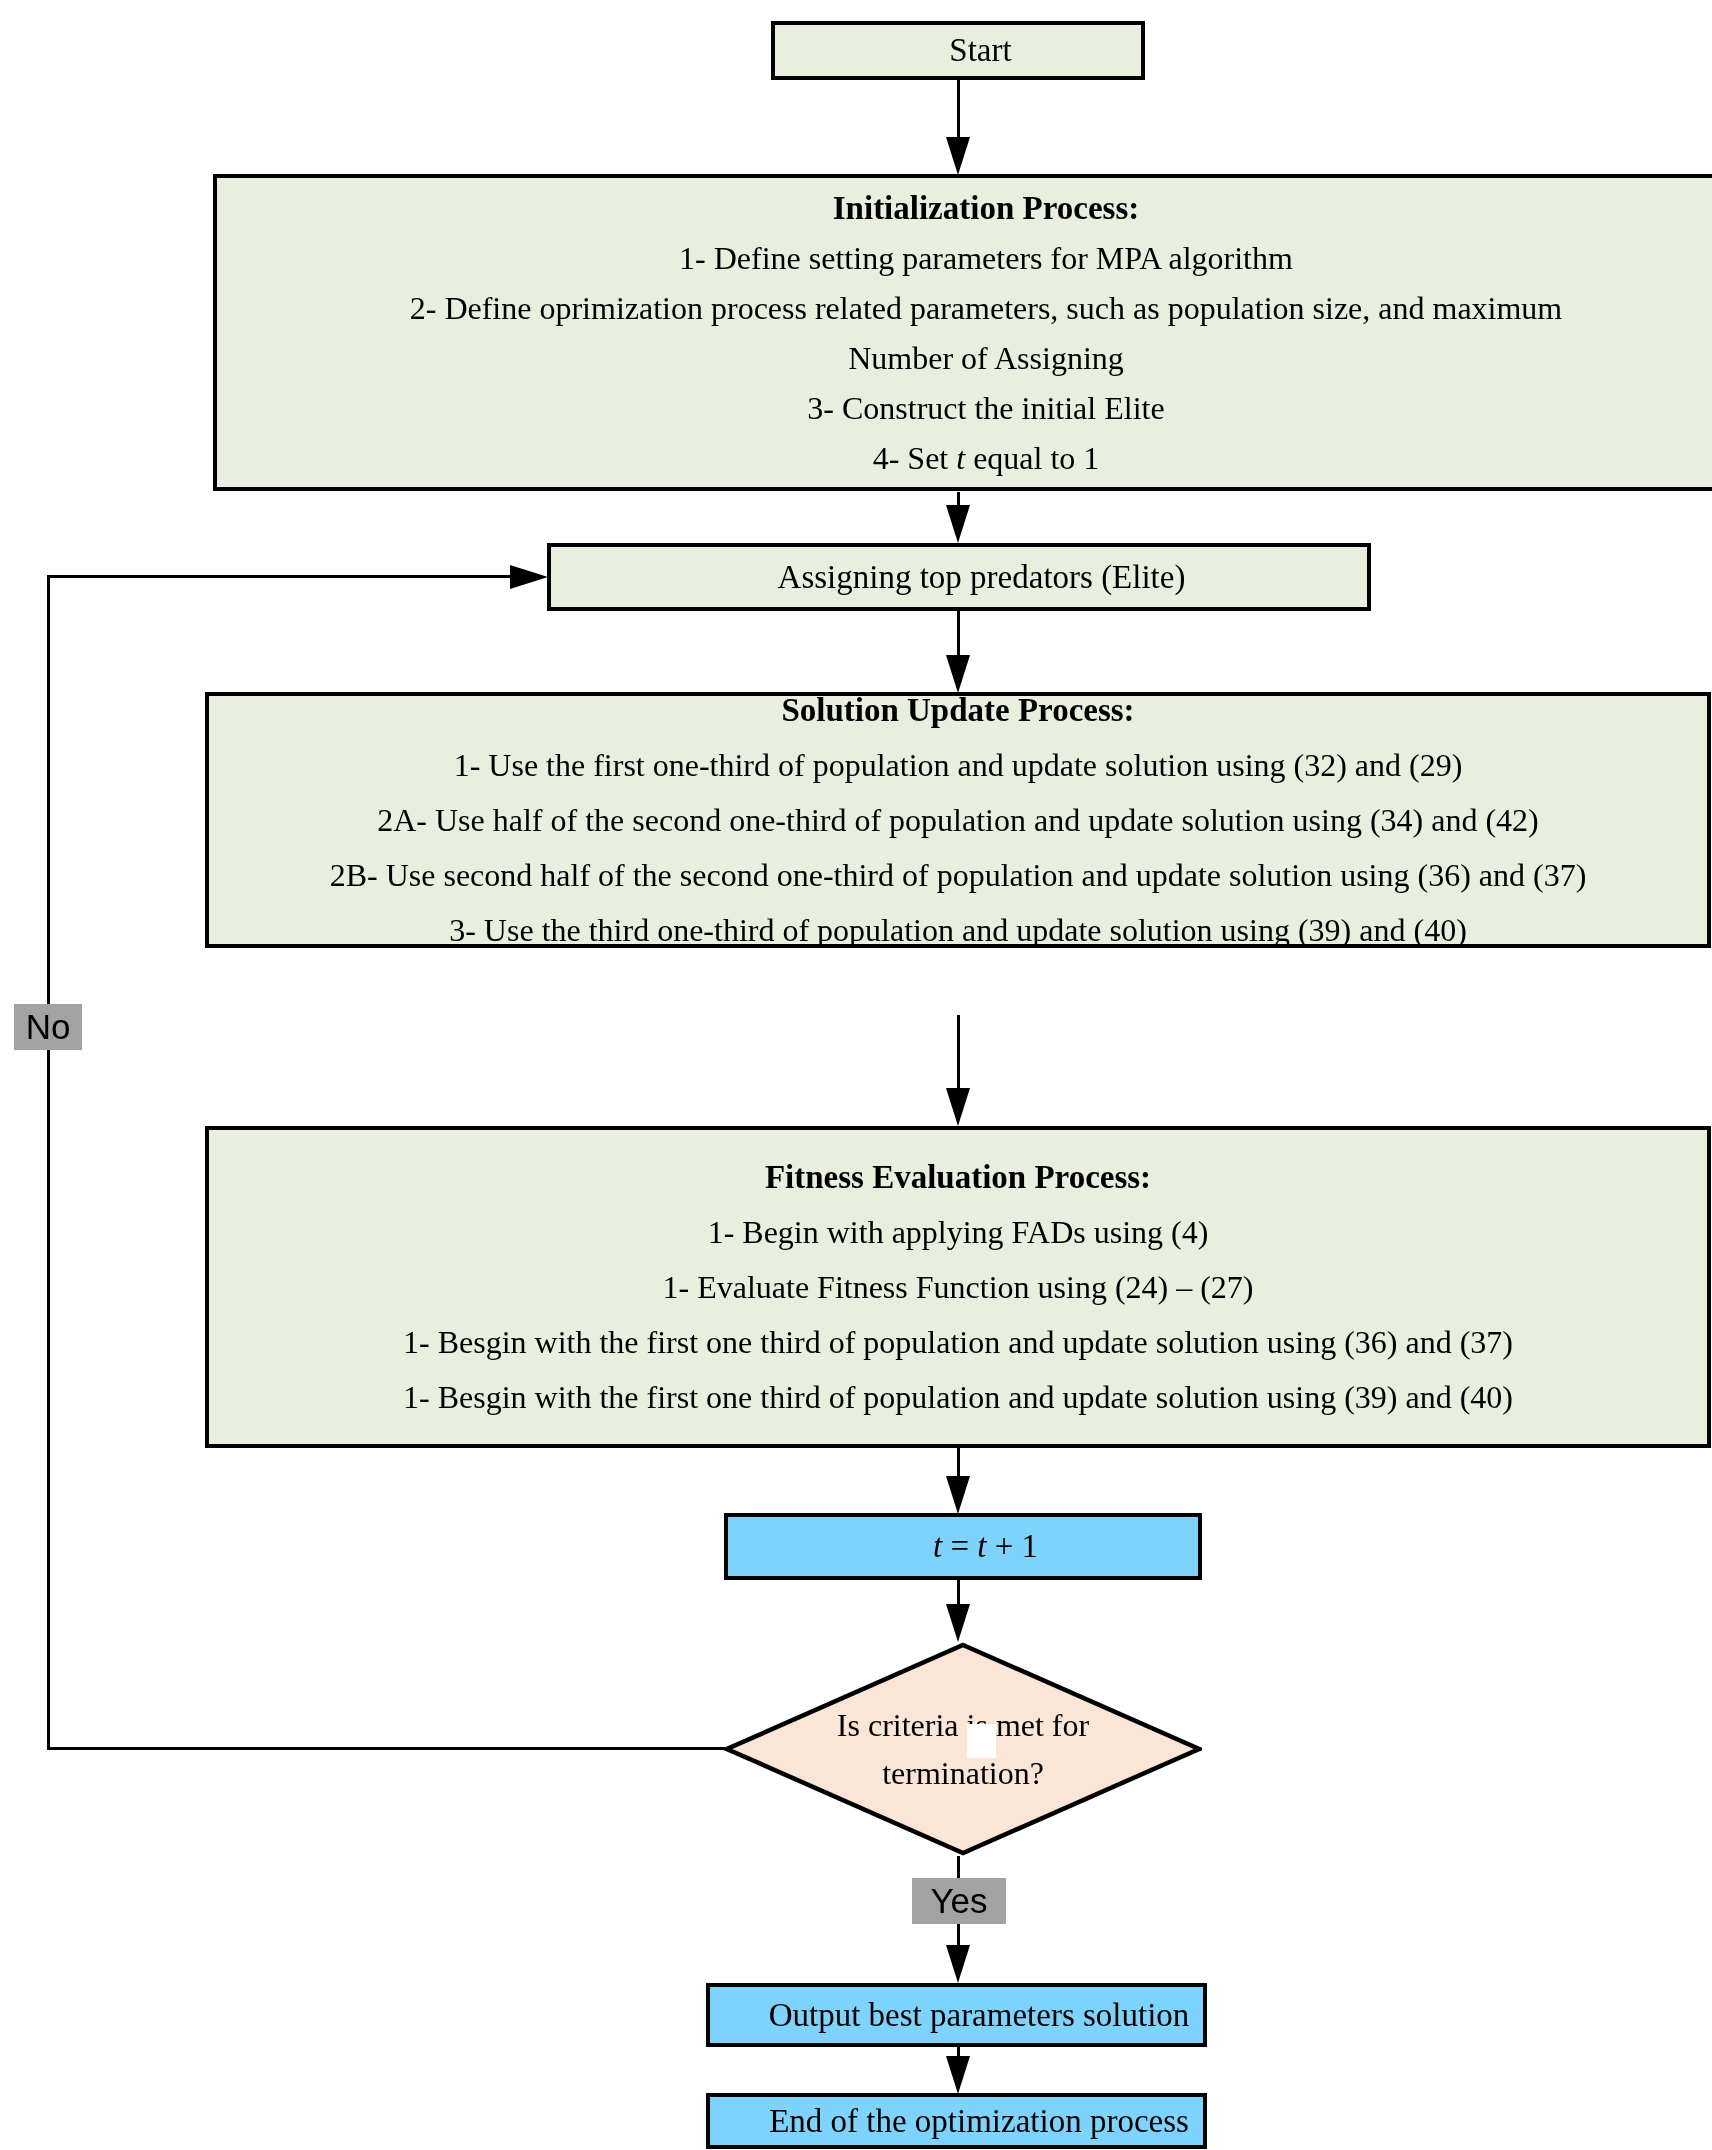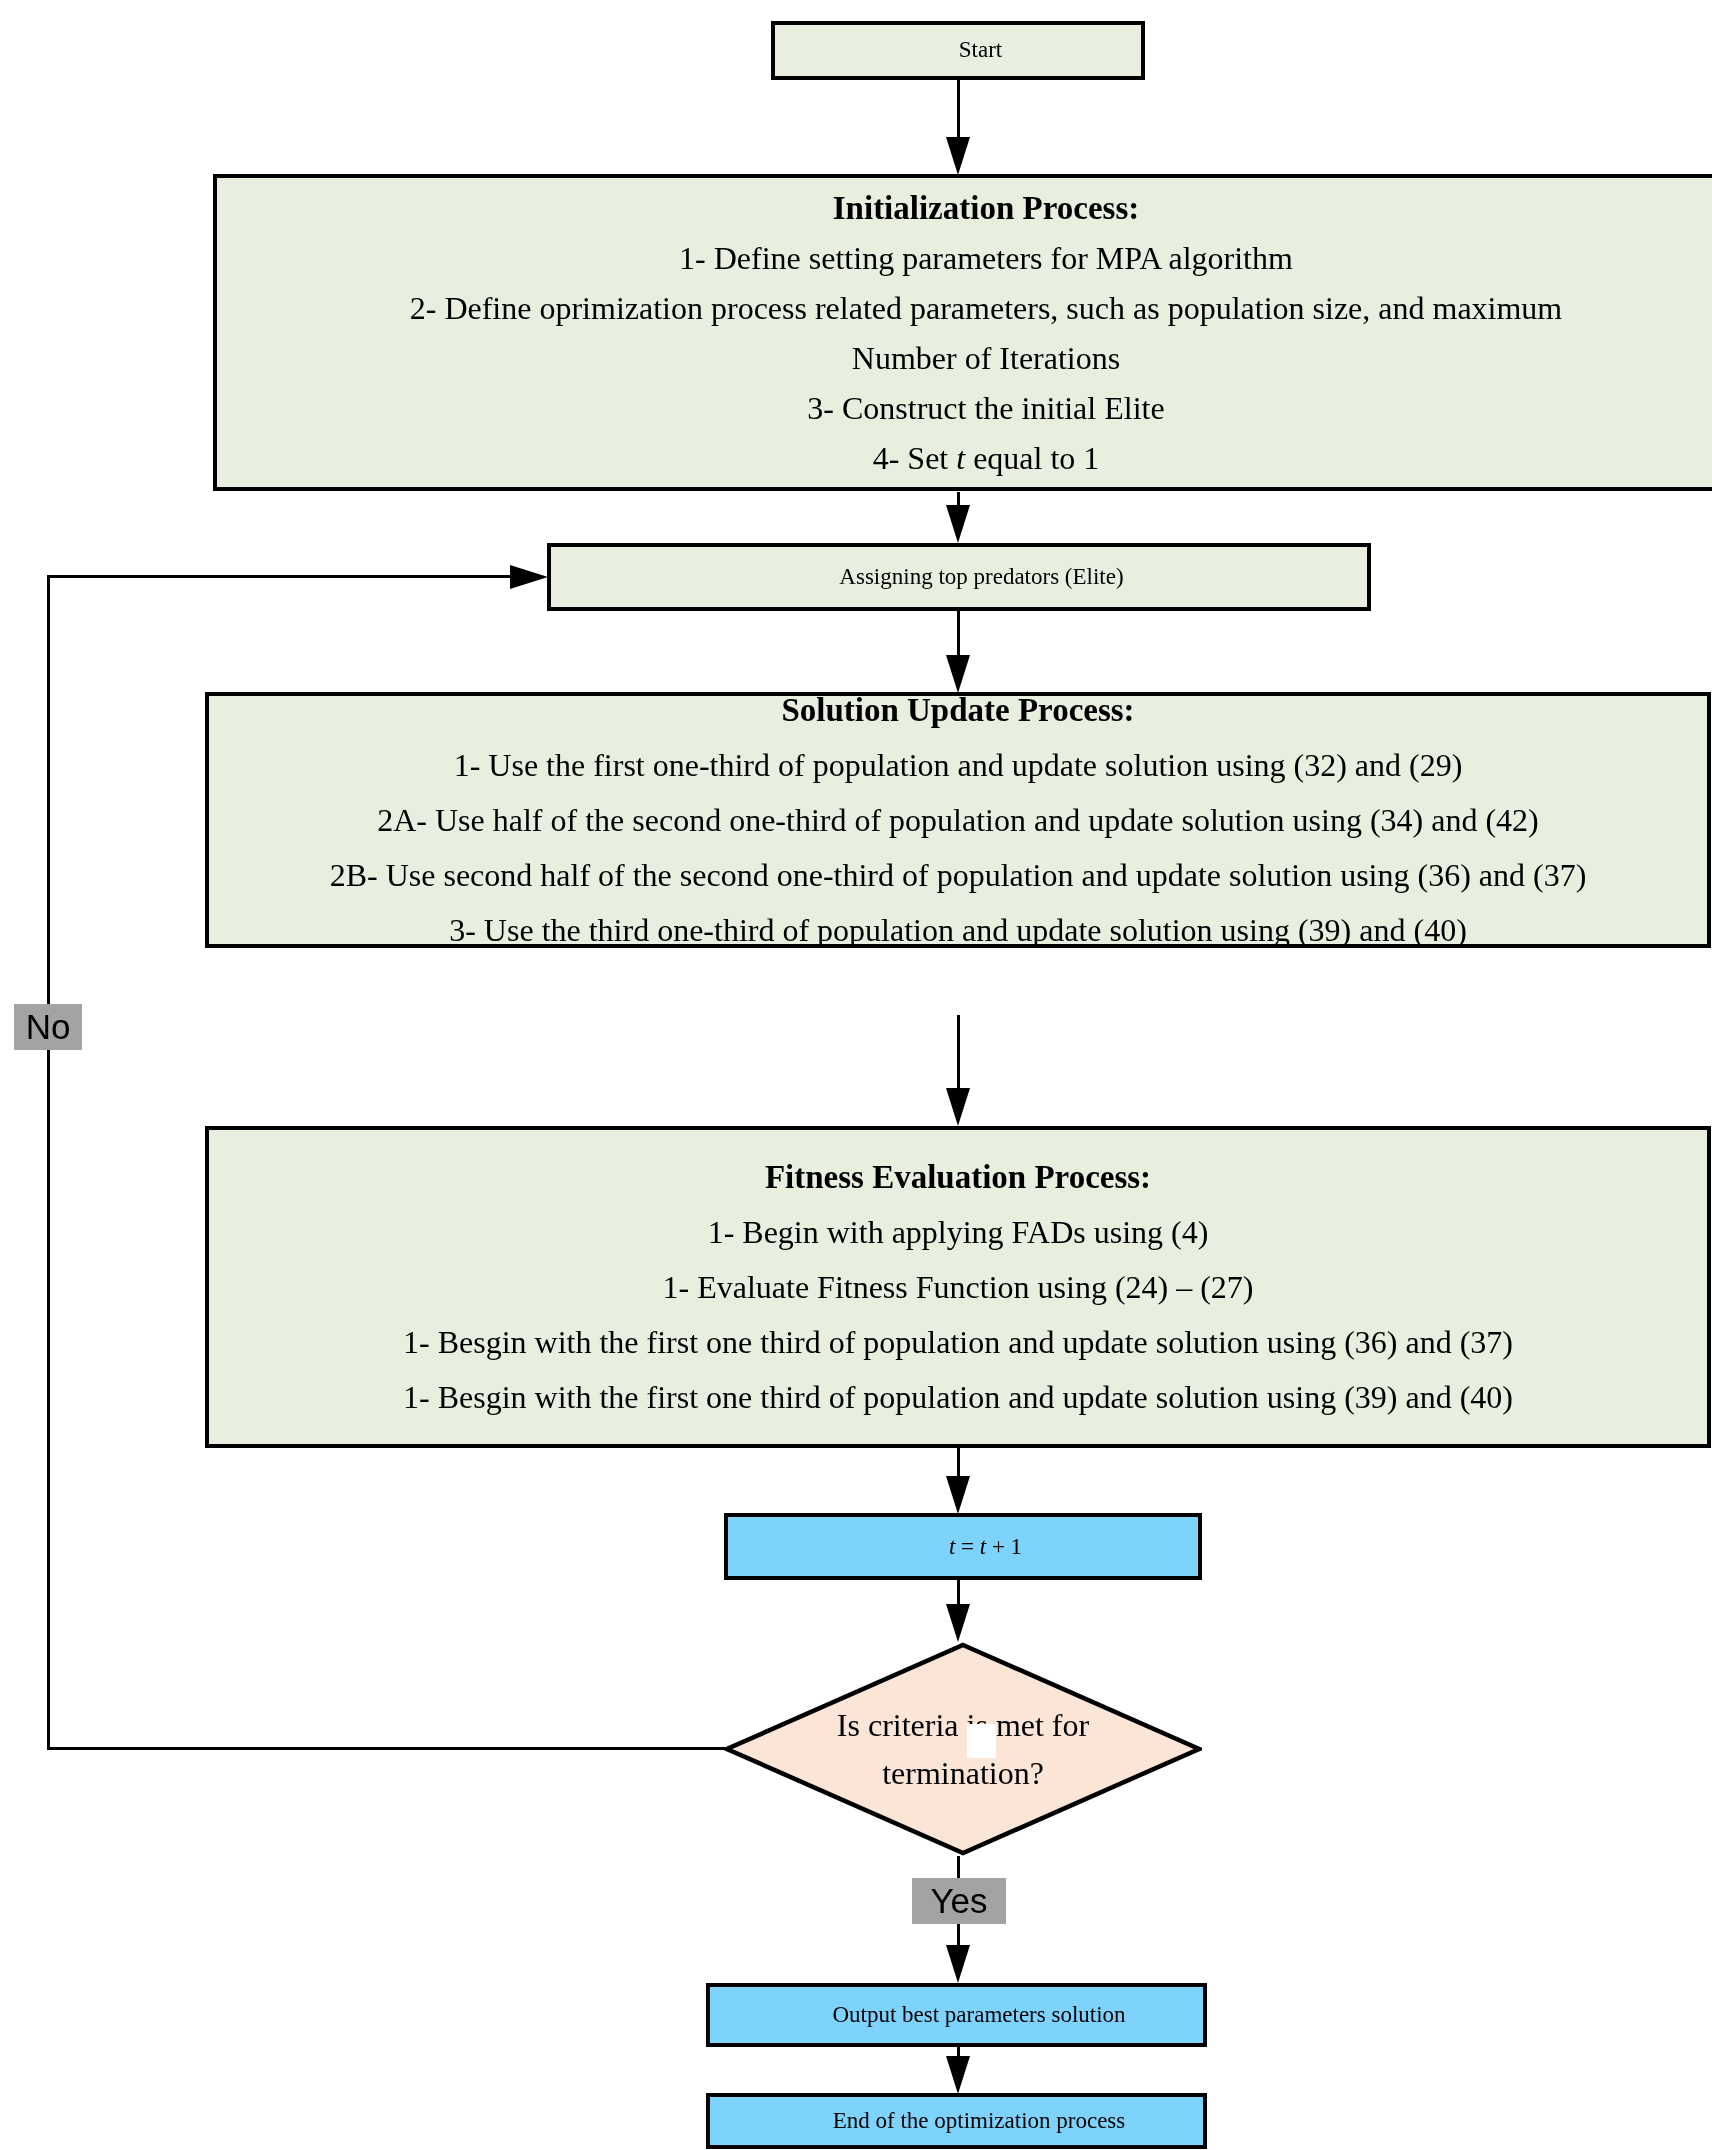--- a/index.html
+++ b/index.html
@@ -17,21 +17,21 @@
     border:4.6px solid #000;
     box-sizing:border-box;
     display:flex;
     flex-direction:column;
     align-items:center;
     justify-content:center;
     text-align:center;
   }
   .green{background:#e8efdf;}
   .peach{background:#7dd3fc;}
-  .label58{font-size:23px;line-height:1.1;padding-left:45px;}
+  .label58{font-size:33px;line-height:1.1;padding-left:45px;}
   .bodytext{font-size:32px;}
   .lh-init{line-height:50px;}
   .lh-proc{line-height:55px;}
   .boldtitle{font-weight:bold;font-size:33px;}
   .vline,.hline{position:absolute;background:#000;}
   .arrow-down{
     position:absolute;width:0;height:0;
     border-left:12.5px solid transparent;
     border-right:12.5px solid transparent;
     border-top:38px solid #000;
@@ -73,21 +73,21 @@
     <div>Start</div>
   </div>
 
   <div class="vline" style="left:957px;top:79px;width:2.8px;height:59px;"></div>
   <div class="arrow-down" style="left:946px;top:137px;"></div>
 
   <div class="box green bodytext lh-init" style="left:213px;top:174px;width:1506px;height:317px;padding-left:40px;">
     <div class="boldtitle">Initialization Process:</div>
     <div>1- Define setting parameters for MPA algorithm</div>
     <div>2- Define oprimization process related parameters, such as population size, and maximum</div>
-    <div>Number of Iterations</div>
+    <div>Number of Assigning</div>
     <div>3- Construct the initial Elite</div>
     <div><span>4- Set </span><span class="ital">t</span><span> equal to 1</span></div>
   </div>
 
   <div class="vline" style="left:957px;top:492px;width:2.8px;height:15px;"></div>
   <div class="arrow-down" style="left:946px;top:505px;"></div>
 
   <div class="box green label58" style="left:547px;top:543px;width:824px;height:68px;">
     <div>Assigning top predators (Elite)</div>
   </div>

